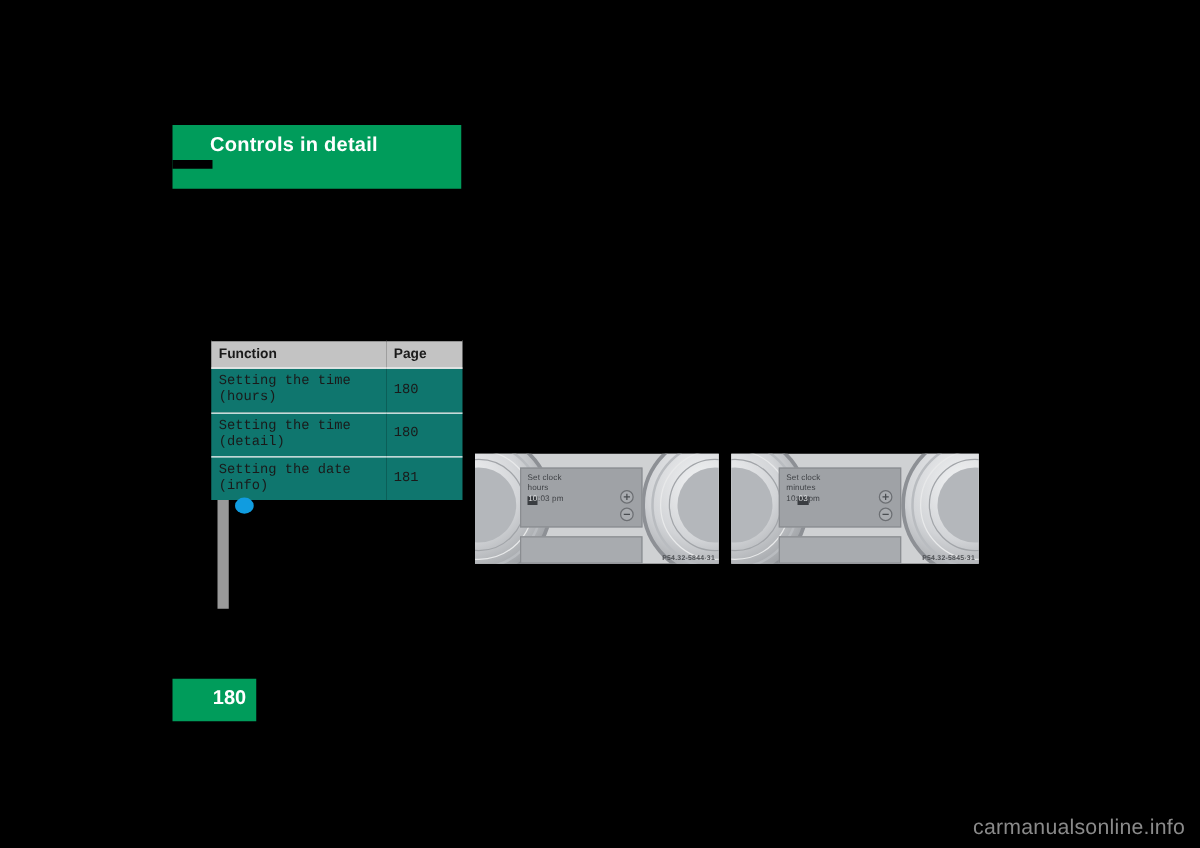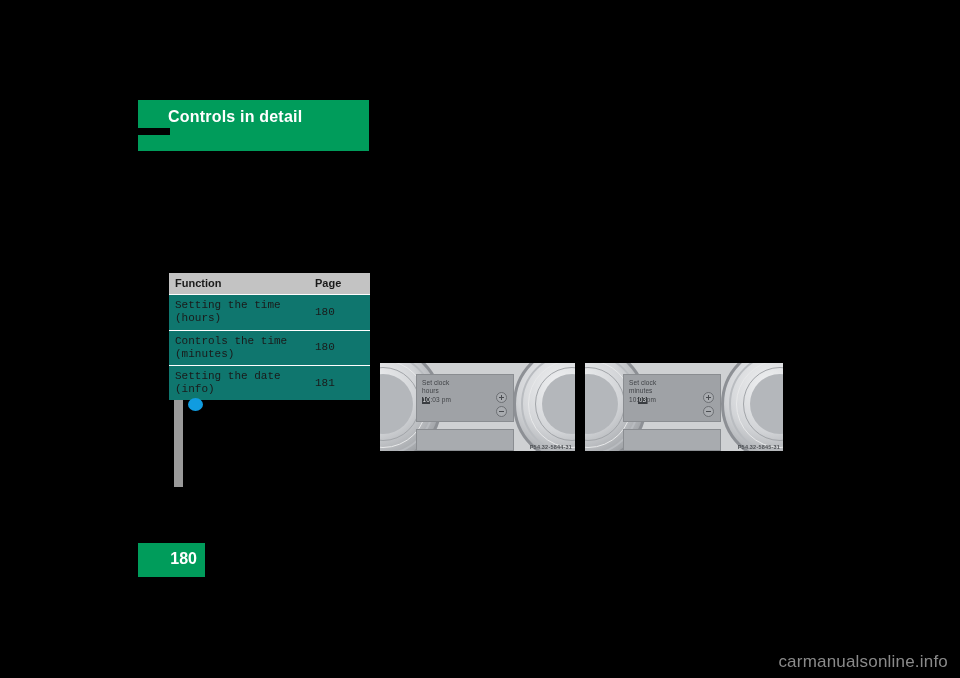--- a/index.html
+++ b/index.html
@@ -256,21 +256,21 @@
         <th class="col-fn">Function</th>
         <th class="col-pg">Page</th>
       </tr>
     </thead>
     <tbody>
       <tr>
         <td class="col-fn">Setting the time (hours)</td>
         <td class="col-pg">180</td>
       </tr>
       <tr>
-        <td class="col-fn">Controls the time (minutes)</td>
+        <td class="col-fn">Setting the time (detail)</td>
         <td class="col-pg">180</td>
       </tr>
       <tr>
         <td class="col-fn">Setting the date (info)</td>
         <td class="col-pg">181</td>
       </tr>
     </tbody>
   </table>
 
   <div class="margin-bar"></div>

